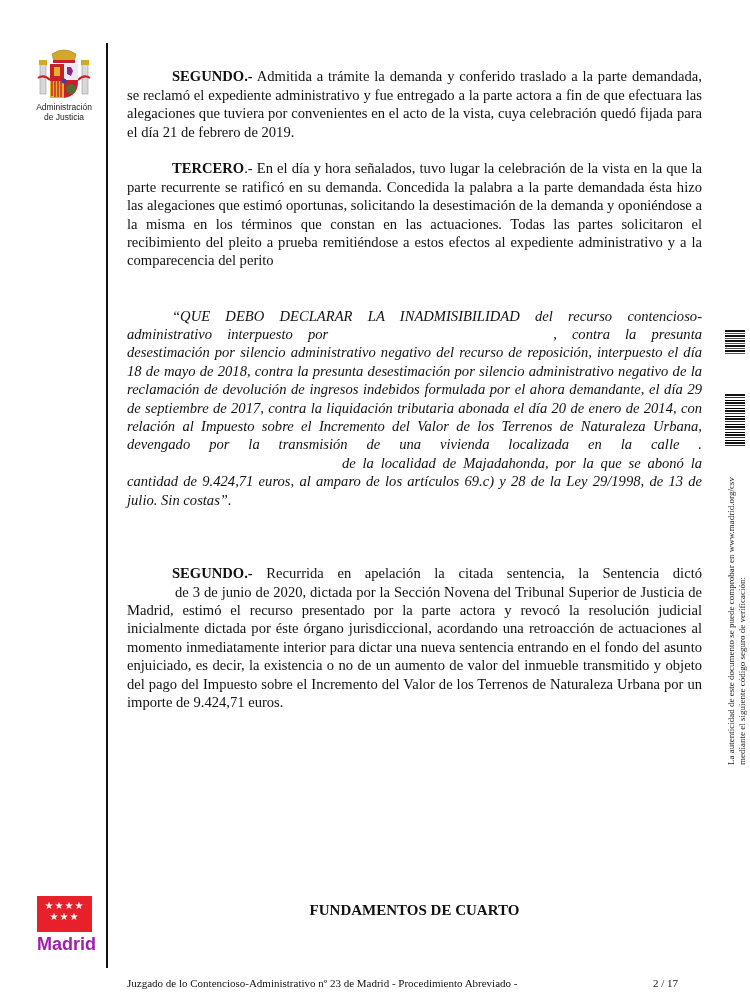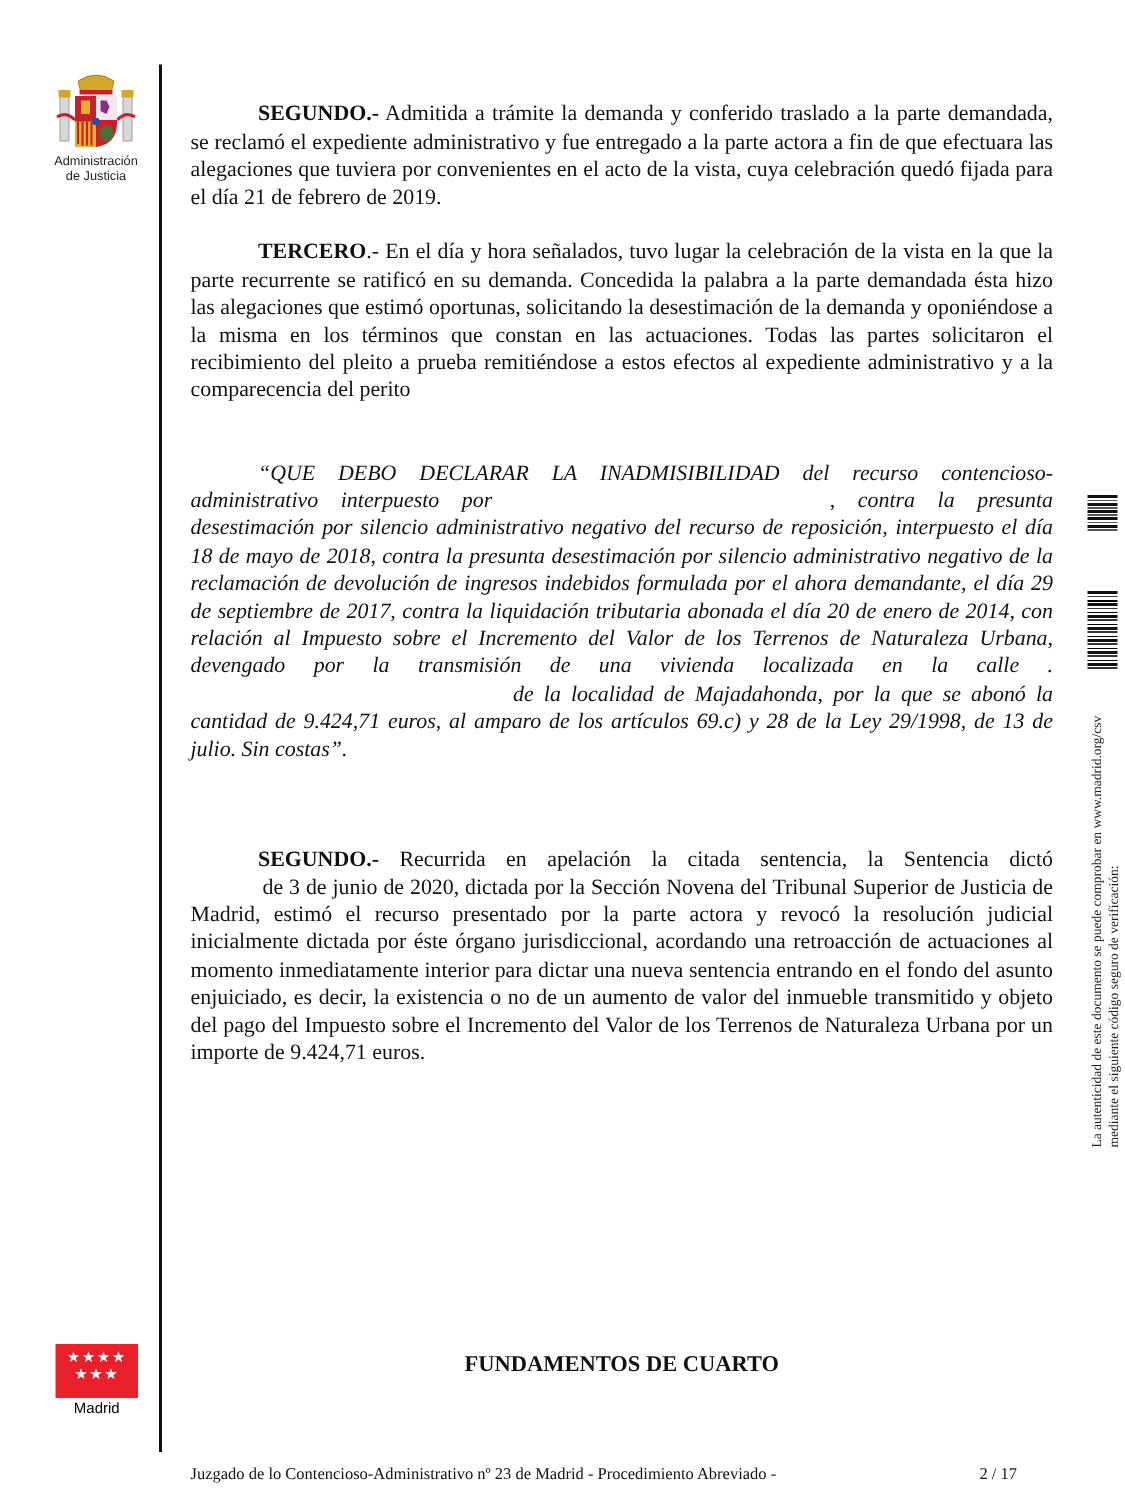--- a/index.html
+++ b/index.html
@@ -5,21 +5,21 @@
   html, body { margin: 0; padding: 0; background: #ffffff; }
   body { width: 750px; height: 997px; position: relative; overflow: hidden;
          font-family: "Liberation Serif", "DejaVu Serif", serif; color: #111; }
   .vline { position: absolute; left: 106px; top: 43px; width: 2px; height: 925px; background: #111; }
   .logo-just { position: absolute; left: 34px; top: 48px; width: 60px; text-align: center; }
   .logo-just svg { display: block; margin: 0 auto; }
   .logo-just .cap { font-family: "Liberation Sans", sans-serif; font-size: 8.5px; line-height: 10px; color: #222; margin-top: 2px; }
   .logo-madrid { position: absolute; left: 37px; top: 896px; width: 55px; text-align: center; }
   .logo-madrid .flag { width: 55px; height: 36px; background: #e8202a; position: relative; }
   .logo-madrid .stars { position: absolute; left: 0; right: 0; top: 4px; color: #fff; font-size: 10px; line-height: 11px; letter-spacing: 1px; text-align: center; font-family: "DejaVu Sans", sans-serif; }
-  .logo-madrid .name { font-family: "Liberation Sans", sans-serif; font-weight: normal; font-size: 10px; margin-top: 2px; color: #000000; }
+  .logo-madrid .name { font-family: "Liberation Sans", sans-serif; font-weight: bold; font-size: 18px; margin-top: 2px; color: #a21caf; }
   .content { position: absolute; left: 127px; top: 49px; width: 575px; font-size: 14.6px; line-height: 18.4px; }
   .p { text-align: justify; margin: 0; }
   .gap { height: 18.4px; }
   .indent { text-indent: 45px; }
   .b { font-weight: bold; }
   .it { font-style: italic; }
   .title { position: absolute; left: 127px; top: 902px; width: 575px; text-align: center; font-weight: bold; font-size: 15px; }
   .footer { position: absolute; left: 127px; top: 977px; width: 575px; font-size: 11px; }
   .footer .pg { position: absolute; right: 24px; top: 0; }
   .barcode1 { position: absolute; left: 725px; top: 330px; width: 20px; height: 24px;

